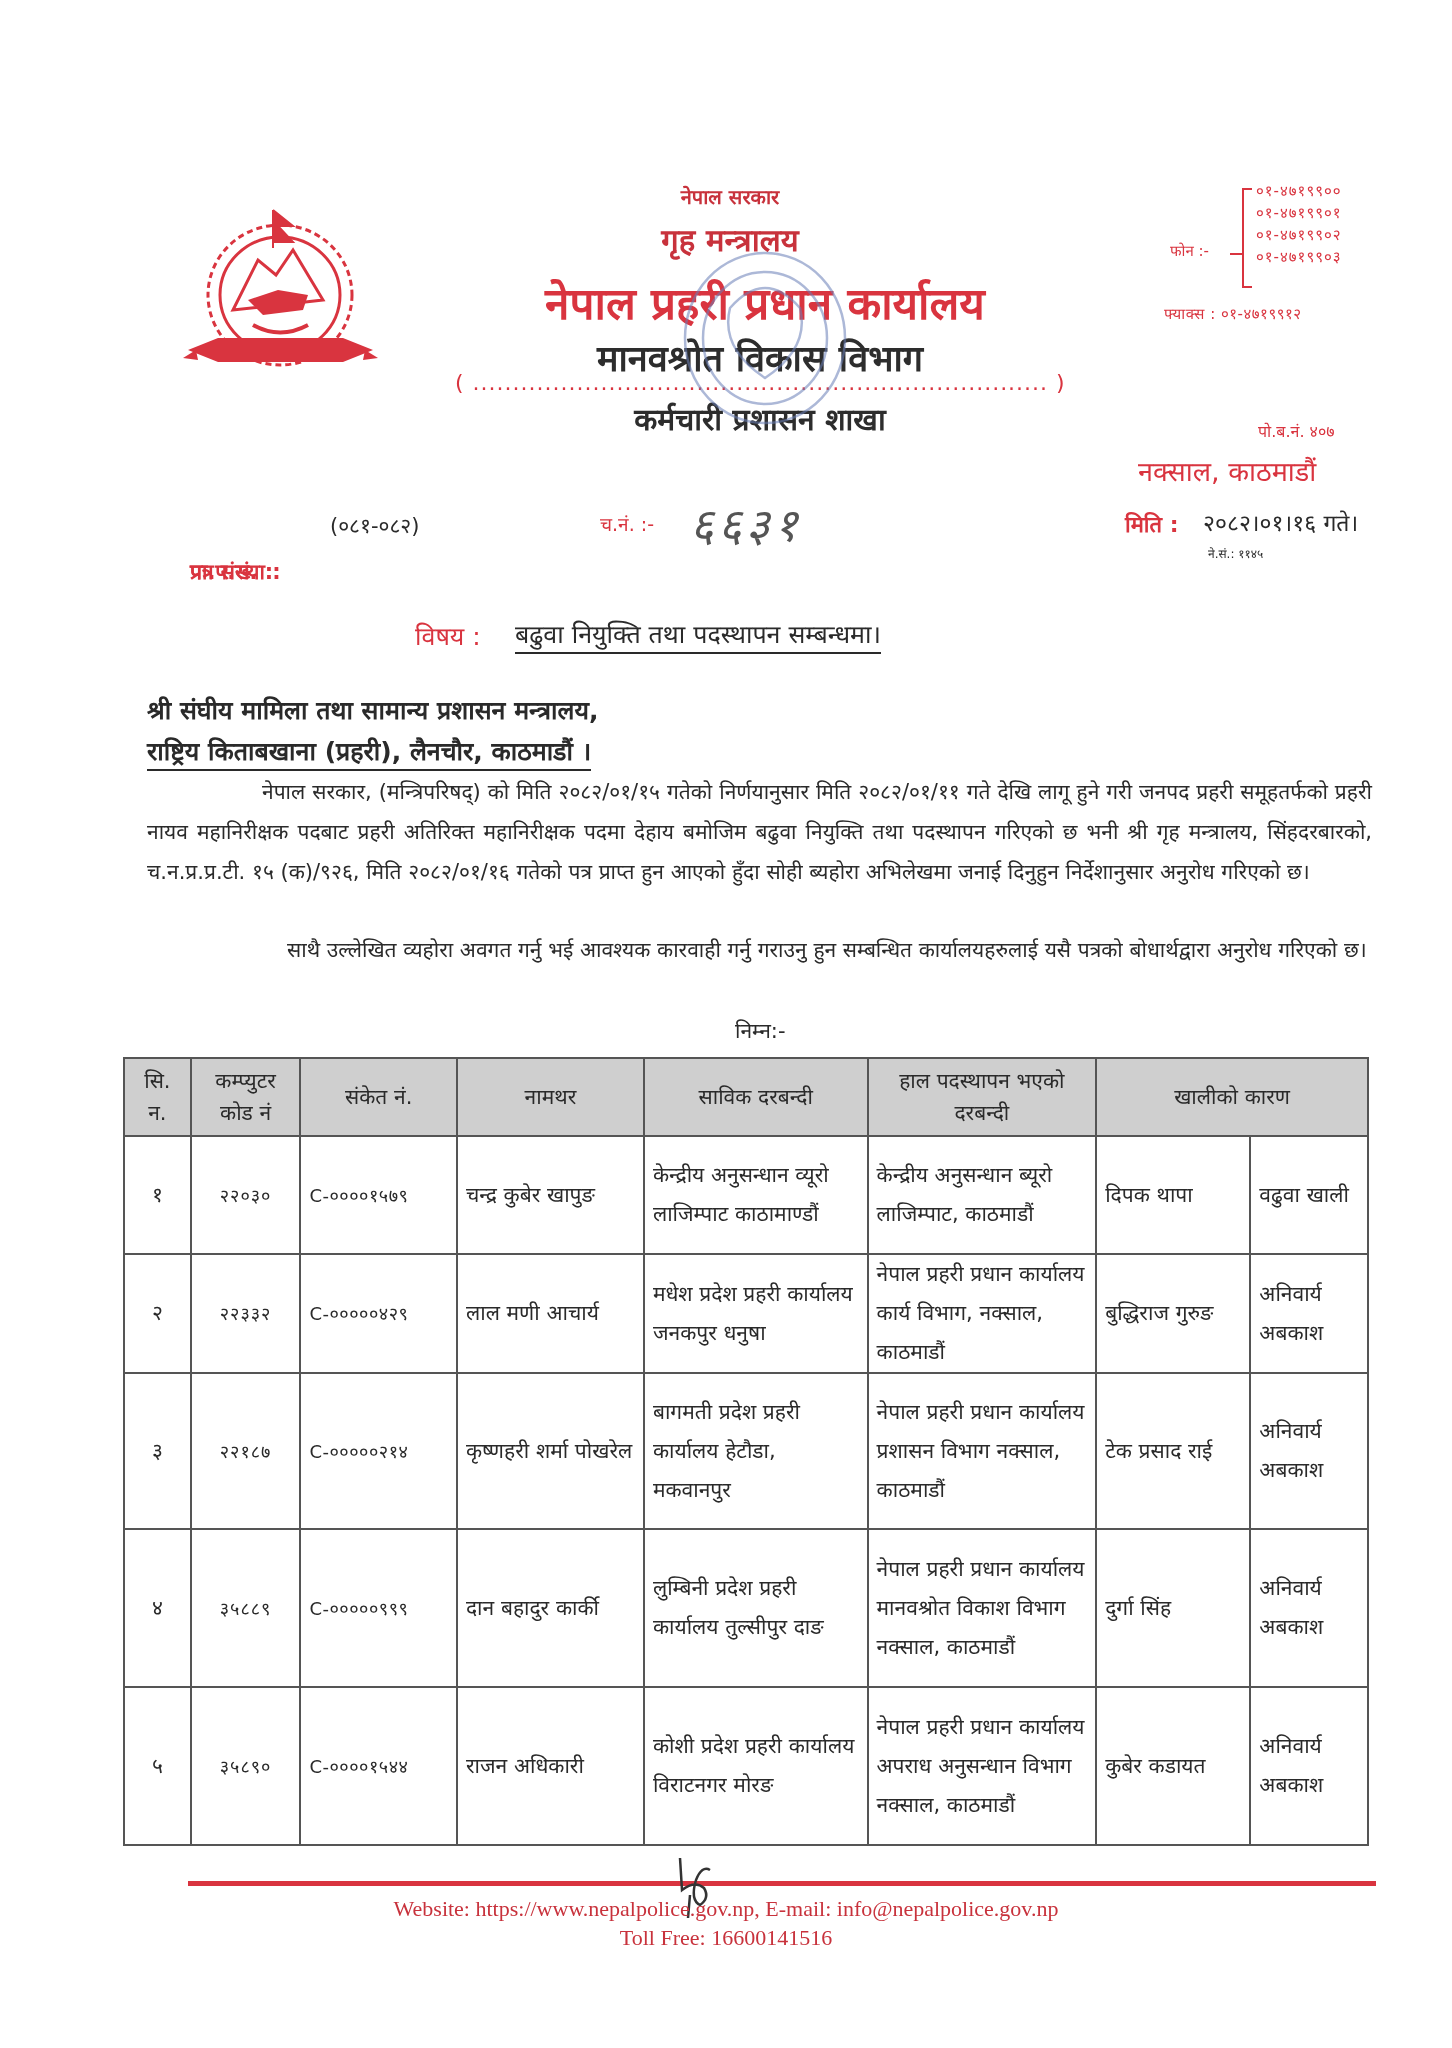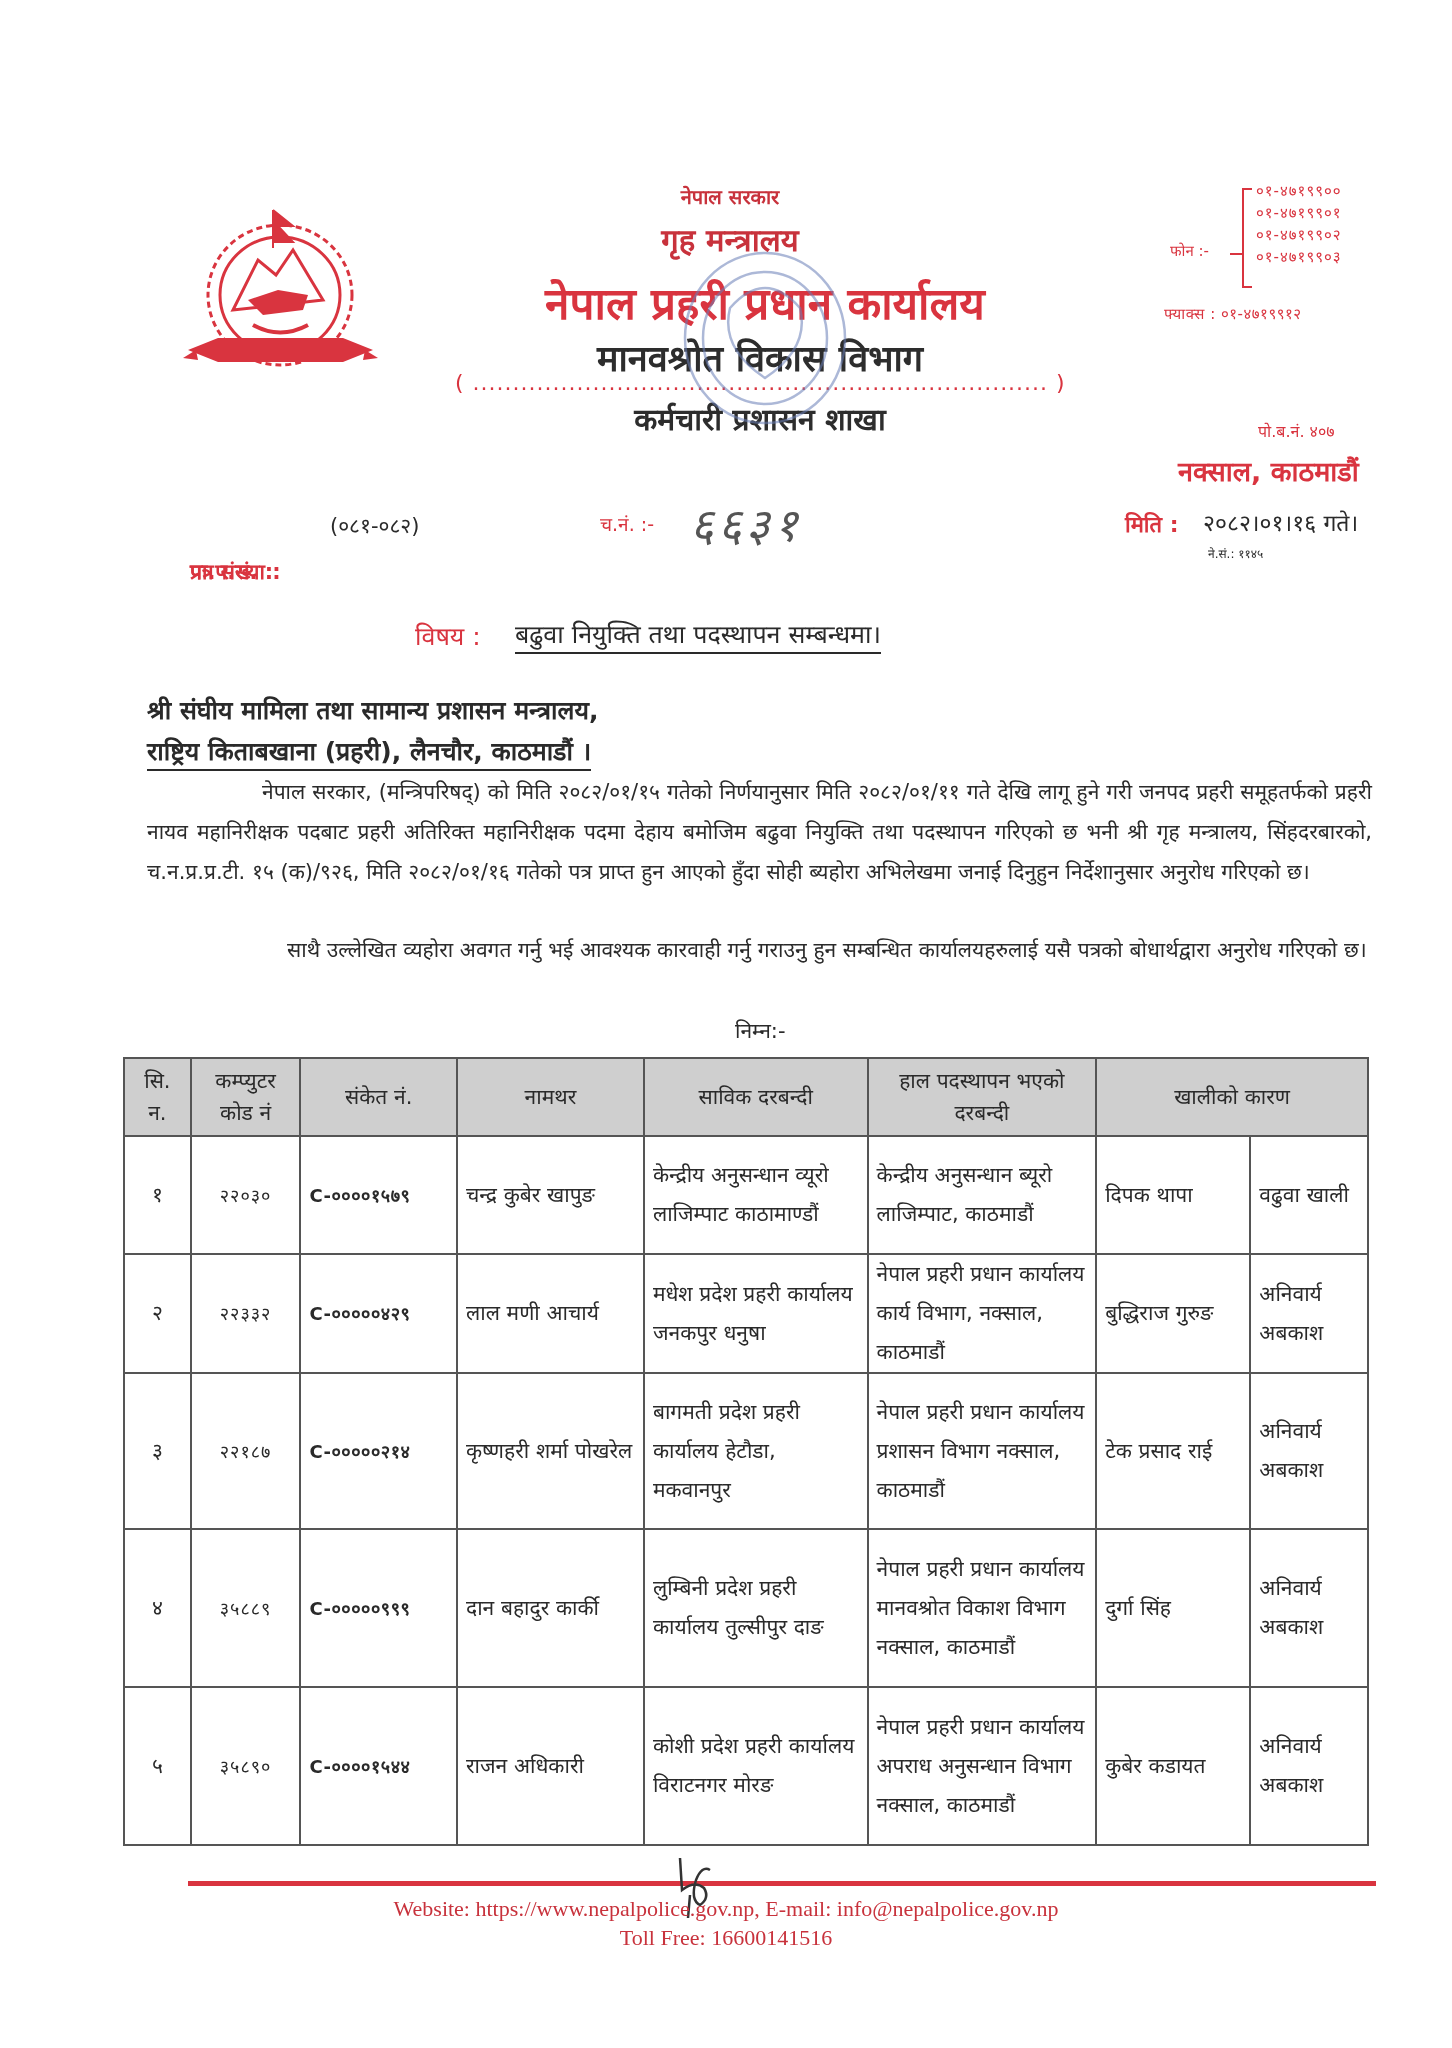--- a/index.html
+++ b/index.html
@@ -22,21 +22,21 @@
   .seal { left: 670px; top: 238px; width: 190px; height: 210px; opacity: 0.55; }
 
   
   .phone-label { left: 1170px; top: 240px; font-size: 15px; }
   .phone-bracket { left: 1242px; top: 188px; width: 8px; height: 96px; border: 2px solid #d9343f; border-right: none; }
   .phone-dash { left: 1230px; top: 253px; width: 12px; height: 0; border-top: 2px solid #d9343f; }
   .phone-list { left: 1256px; top: 180px; font-size: 15px; line-height: 22px; letter-spacing: 1px; }
   .fax { left: 1164px; top: 303px; font-size: 15px; letter-spacing: 0.5px; }
 
   .pobox { left: 1258px; top: 420px; font-size: 16px; }
-  .address { left: 1138px; top: 452px; font-size: 27px; font-weight: bold; margin-left: 40px; }
+  .address { left: 1138px; top: 452px; font-size: 27px; font-weight: normal; }
   .date-label { left: 1125px; top: 508px; font-size: 22px; font-weight: bold; }
   .date-value { left: 1203px; top: 506px; font-size: 23px; color: #2a2a2a; }
   .nepal-samvat { left: 1208px; top: 545px; font-size: 12px; color: #2a2a2a; }
 
   .ref-label { left: 190px; top: 510px; font-size: 21px; font-weight: bold; margin-top: 47px; }
   .ref-value { left: 330px; top: 511px; font-size: 21px; color: #2a2a2a; }
   .prps-label { left: 190px; top: 557px; font-size: 21px; font-weight: bold; }
   .dispatch-label { left: 600px; top: 511px; font-size: 19px; }
   .dispatch-value { left: 690px; top: 492px; font-size: 46px; color: #555; font-family: "DejaVu Serif", serif; font-style: italic; letter-spacing: 4px; }
 
@@ -53,21 +53,21 @@
 
   .nimna { left: 735px; top: 1016px; font-size: 21px; }
 
   
   table.main { position: absolute; left: 123px; top: 1057px; border-collapse: collapse; width: 1246px; font-size: 21px; }
   table.main th, table.main td { border: 2px solid #555; padding: 0 8px; vertical-align: middle; }
   table.main th { background: #cfcfcf; font-weight: normal; text-align: center; height: 76px; line-height: 32px; }
   table.main td { line-height: 39px; }
   td.c { text-align: center; }
   td.code { text-align: center; font-size: 18px; letter-spacing: 1px; }
-  td.sym { text-align: left; font-size: 18px; letter-spacing: 0.5px; font-weight: bold; }
+  td.sym { text-align: left; font-size: 18px; letter-spacing: 0.5px; }
   tr.r1 td { height: 116px; }
   tr.r2 td { height: 116px; }
   tr.r3 td { height: 154px; }
   tr.r4 td { height: 156px; }
   tr.r5 td { height: 156px; }
 
   
   .footer-rule { left: 188px; top: 1881px; width: 1188px; height: 5px; background: #d9343f; }
   .footer-web { left: 0; width: 1452px; top: 1896px; text-align: center; font-size: 22px; color: #c8323c; font-family: "Liberation Serif", serif; }
   .footer-toll { left: 0; width: 1452px; top: 1925px; text-align: center; font-size: 22px; color: #c8323c; font-family: "Liberation Serif", serif; }

